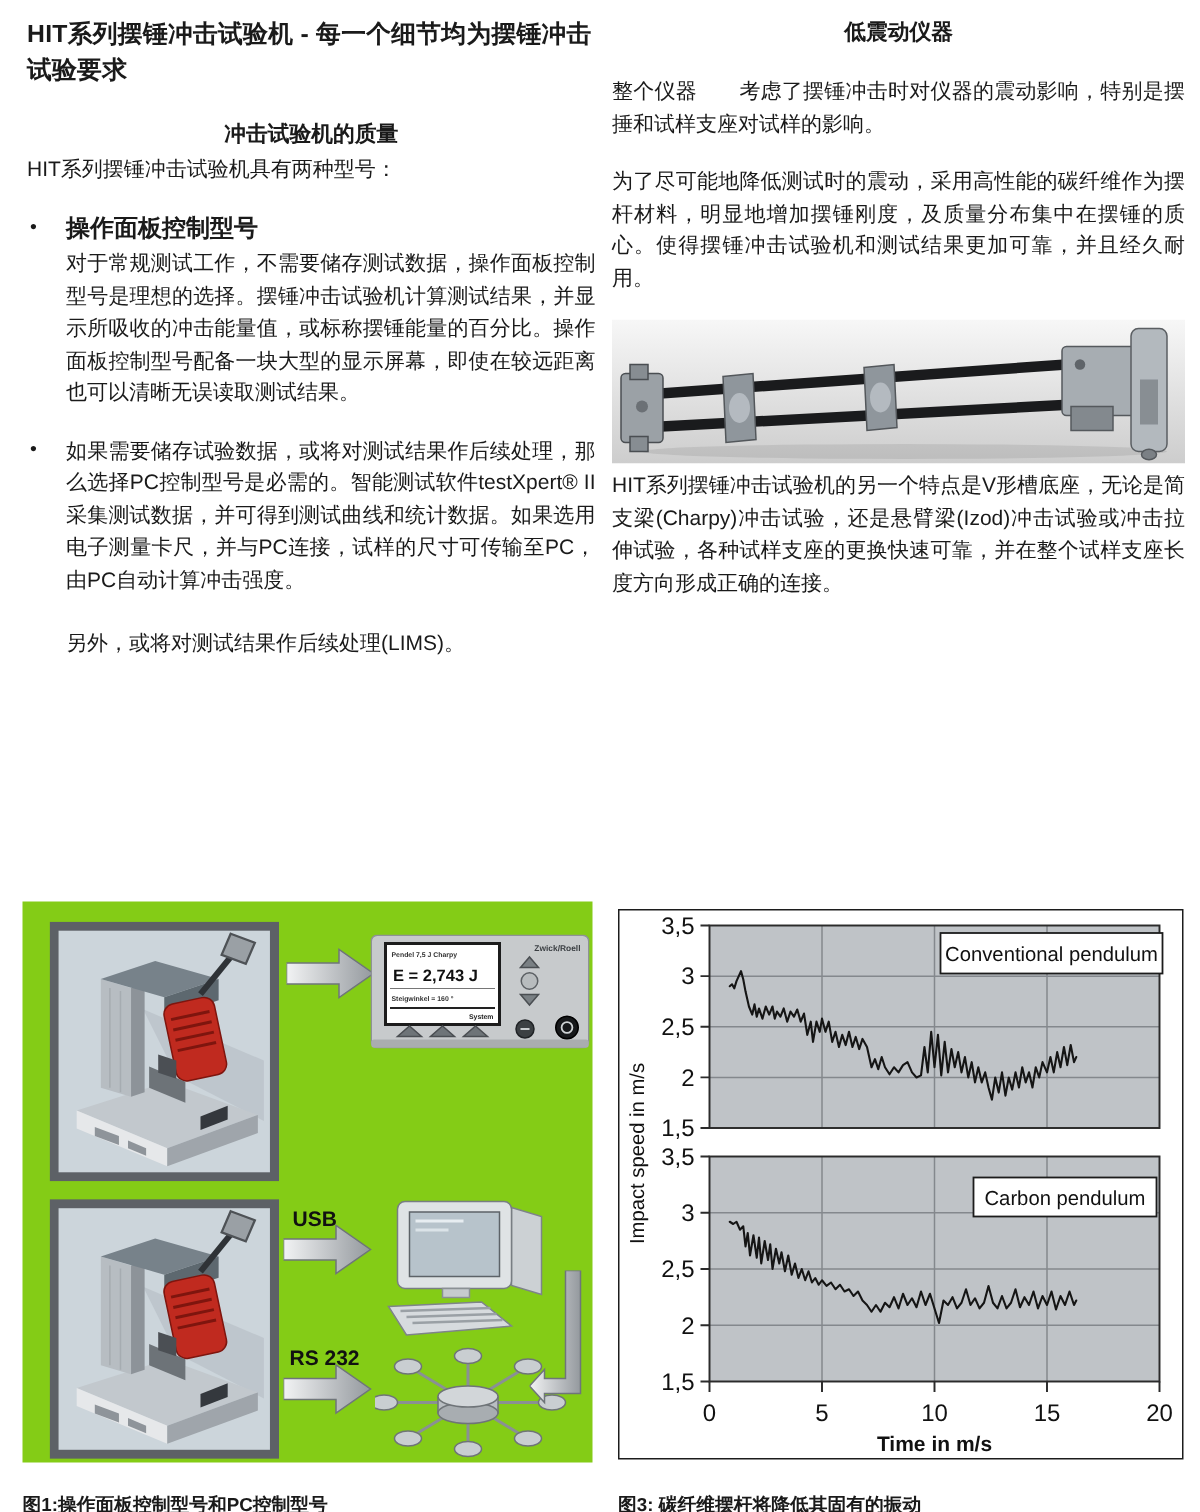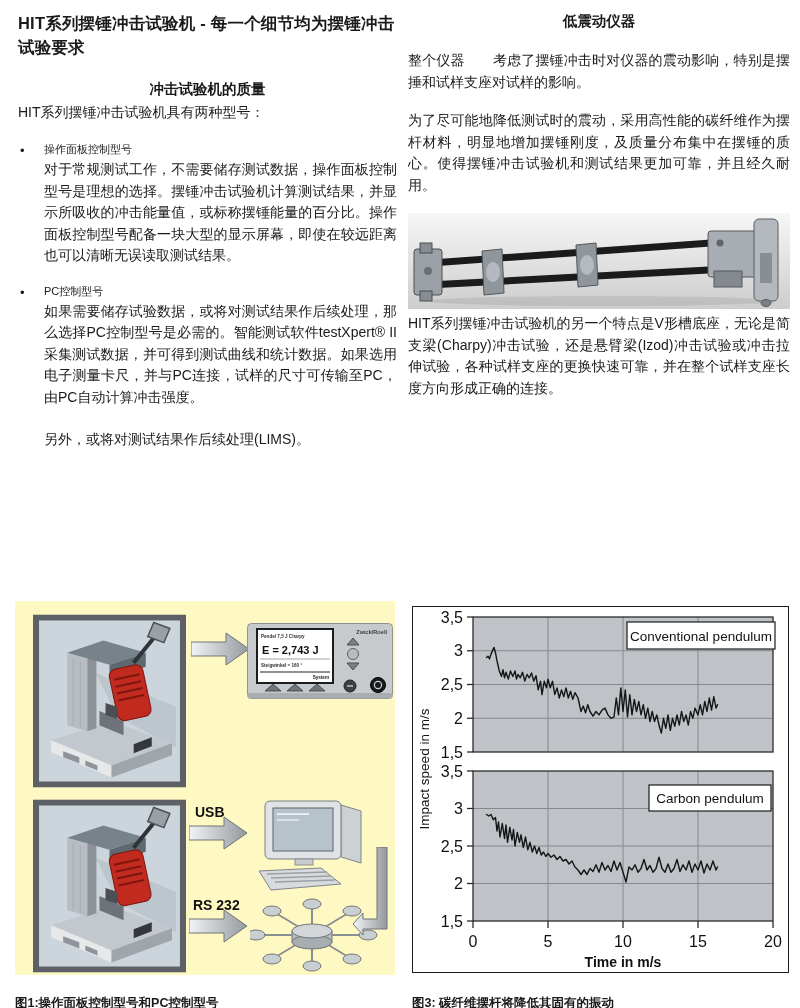--- a/index.html
+++ b/index.html
@@ -8,30 +8,30 @@
   
   .col{position:absolute;top:12px;}
   .col-left{left:18px;width:379px;}
   .col-right{left:408px;width:382px;}
   .doc-title{font-size:16.5px;font-weight:bold;line-height:1.45;margin:0 0 20px 0;letter-spacing:.2px;}
   .h2{font-size:14.5px;font-weight:bold;margin:0 0 3px 0;text-align:center;}
   .body-text{font-size:14px;line-height:21.5px;text-align:justify;margin:0;}
   .intro{margin-bottom:19px;}
   .bullet{position:relative;padding-left:26px;margin-bottom:17px;}
   .bullet::before{content:"•";position:absolute;left:2px;top:1px;font-size:13px;}
-  .bullet-title{font-size:11px;font-weight:normal;margin:0 0 2px 0;}
+  .bullet-title{font-size:16px;font-weight:bold;margin:0 0 2px 0;}
   .lims{margin-top:21px;padding-left:26px;}
   .rc-p{margin:0 0 17px 0;}
   .rc-heading{margin-bottom:19px;}
   .fig-caption{font-size:12.5px;font-weight:600;}
   
   .fig2-art{display:block;margin:3px 0 4px 0;}
   .fig2-cap{margin-bottom:16px;}
   
-  .fig1{position:absolute;left:15px;top:601px;width:380px;height:374px;background:#fef9c3;}
+  .fig1{position:absolute;left:15px;top:601px;width:380px;height:374px;background:#84cc16;}
   .fig1 .abs{position:absolute;}
   .conn-label{position:absolute;font-size:14px;font-weight:bold;color:#111;}
   .fig1-cap{position:absolute;left:15px;top:982px;}
   
   .fig3{position:absolute;left:412px;top:606px;width:377px;height:367px;background:#ffffff;
         border:1.5px solid #1c1c1c;box-sizing:border-box;}
   .fig3-cap{position:absolute;left:412px;top:982px;}
 </style>
 </head>
 <body>
@@ -147,21 +147,20 @@
     <h1 class="doc-title">HIT系列摆锤冲击试验机 - 每一个细节均为摆锤冲击试验要求</h1>
     <h2 class="h2">冲击试验机的质量</h2>
     <p class="body-text intro">HIT系列摆锤冲击试验机具有两种型号：</p>
 
     <div class="bullet">
       <p class="bullet-title">操作面板控制型号</p>
       <p class="body-text">对于常规测试工作，不需要储存测试数据，操作面板控制型号是理想的选择。摆锤冲击试验机计算测试结果，并显示所吸收的冲击能量值，或标称摆锤能量的百分比。操作面板控制型号配备一块大型的显示屏幕，即使在较远距离也可以清晰无误读取测试结果。</p>
     </div>
 
     <div class="bullet">
-      <p class="bullet-title">PC控制型号</p>
       <p class="body-text">如果需要储存试验数据，或将对测试结果作后续处理，那么选择PC控制型号是必需的。智能测试软件testXpert® II采集测试数据，并可得到测试曲线和统计数据。如果选用电子测量卡尺，并与PC连接，试样的尺寸可传输至PC，由PC自动计算冲击强度。</p>
     </div>
 
     <p class="body-text lims">另外，或将对测试结果作后续处理(LIMS)。</p>
   </div>
 
   <div class="col col-right">
     <h2 class="h2 rc-heading">低震动仪器</h2>
     <p class="body-text rc-p">整个仪器　　考虑了摆锤冲击时对仪器的震动影响，特别是摆捶和试样支座对试样的影响。</p>
     <p class="body-text rc-p">为了尽可能地降低测试时的震动，采用高性能的碳纤维作为摆杆材料，明显地增加摆锤刚度，及质量分布集中在摆锤的质心。使得摆锤冲击试验机和测试结果更加可靠，并且经久耐用。</p>

